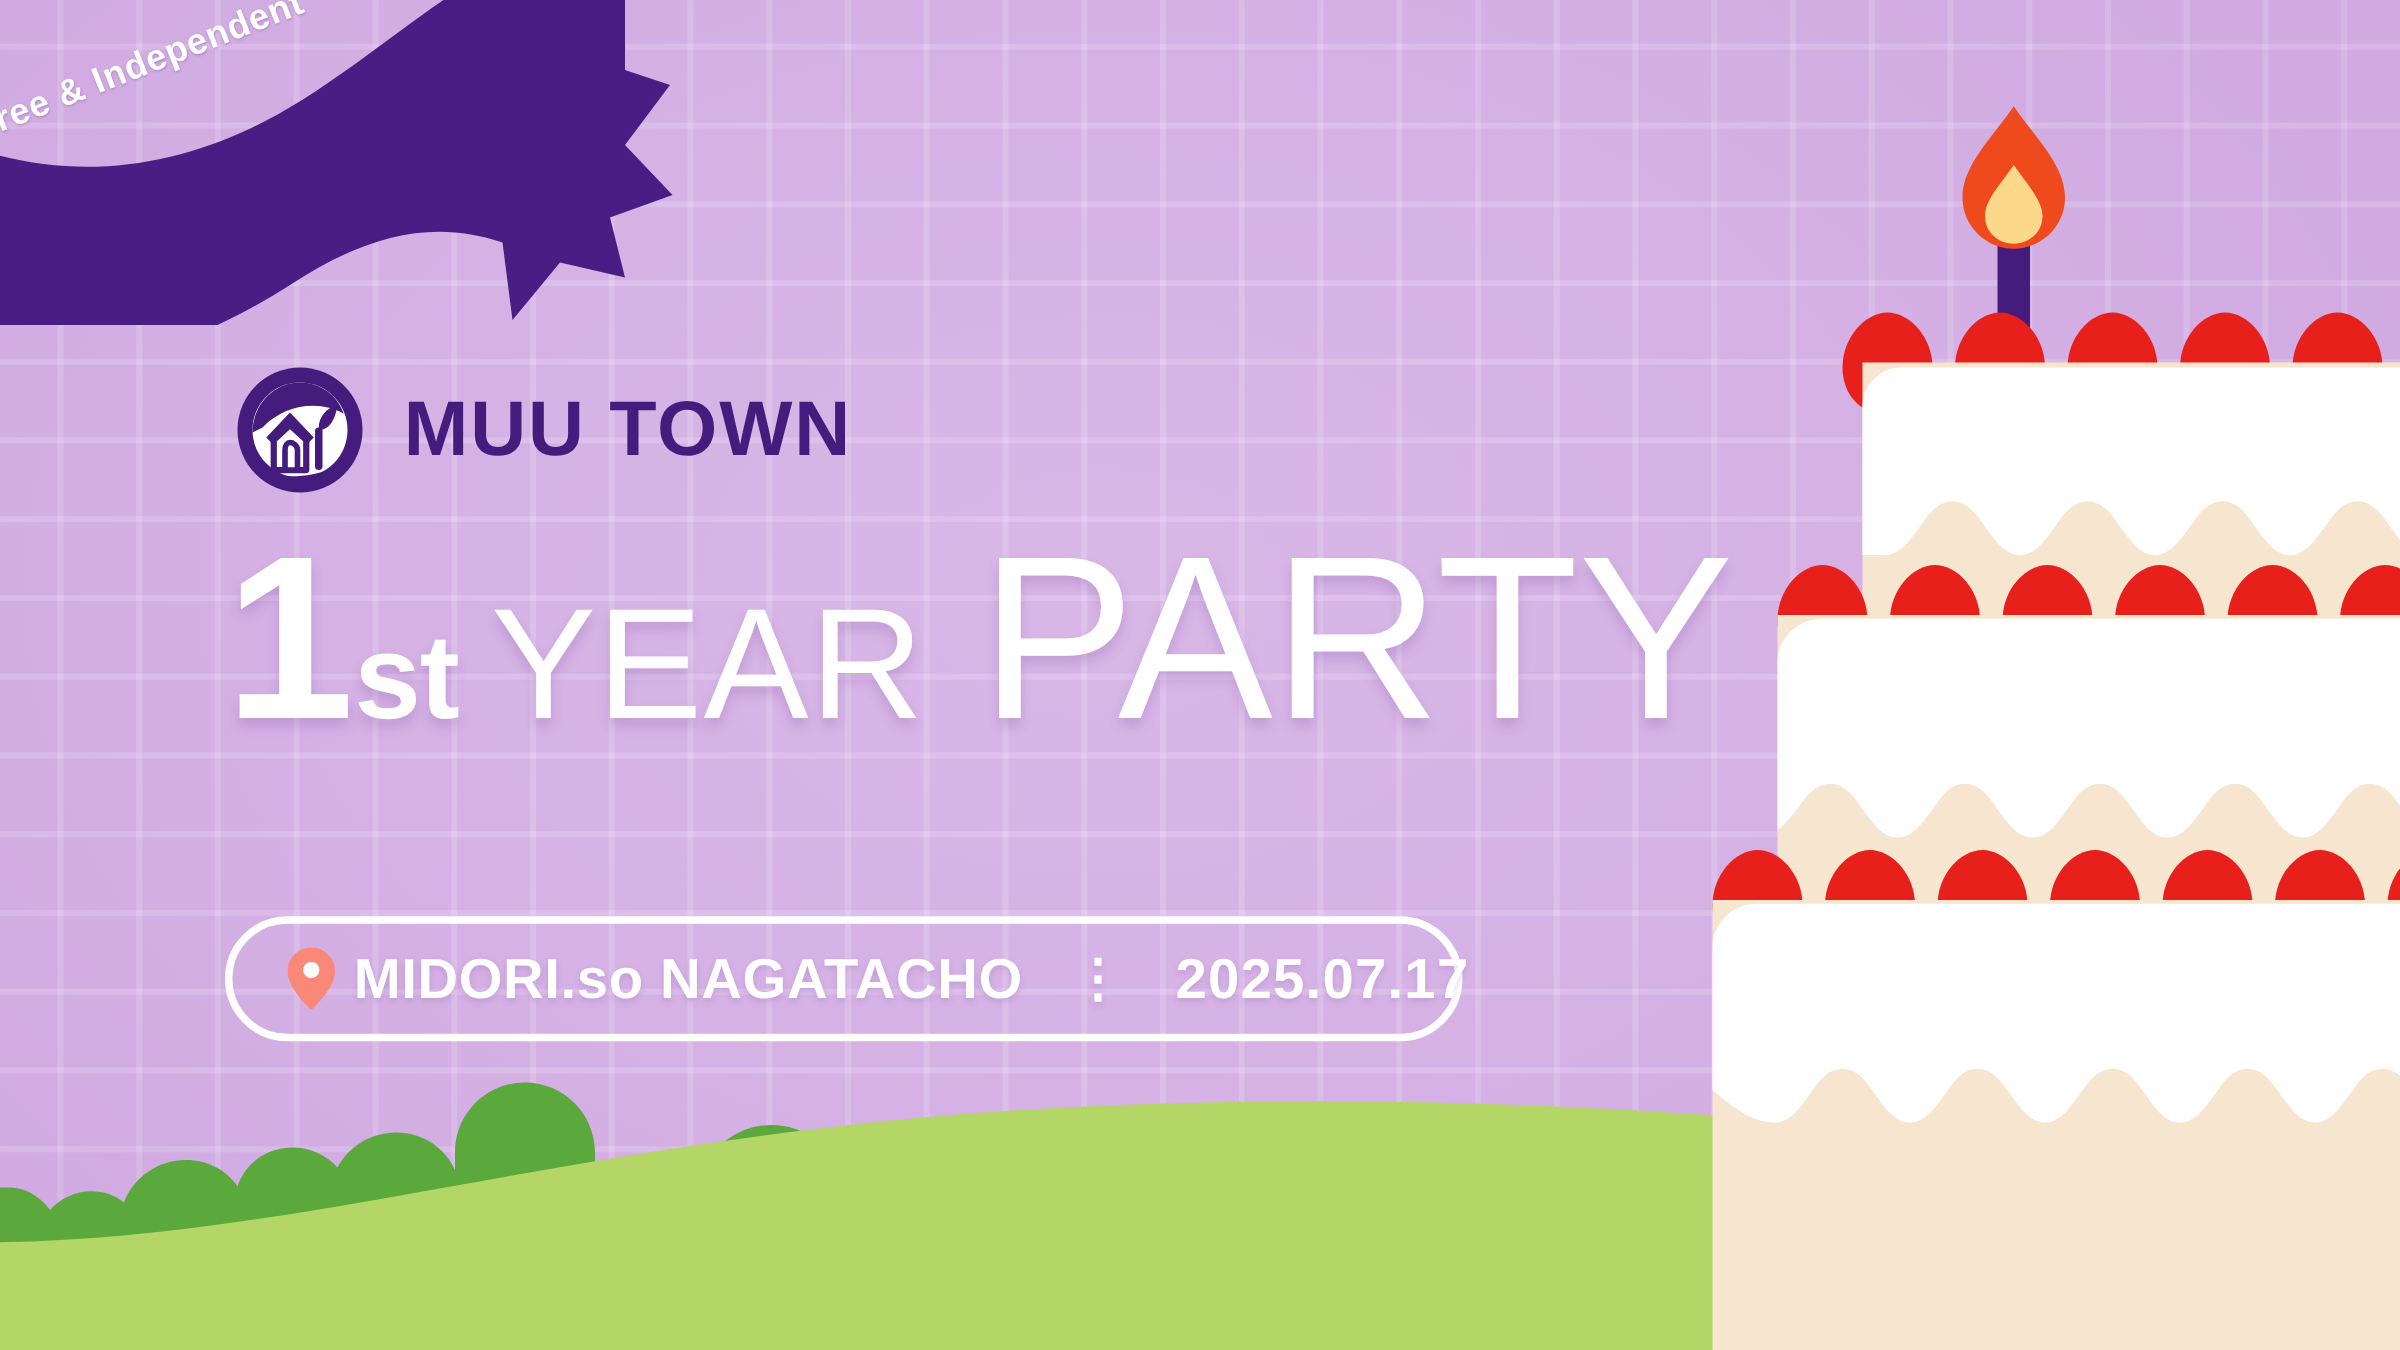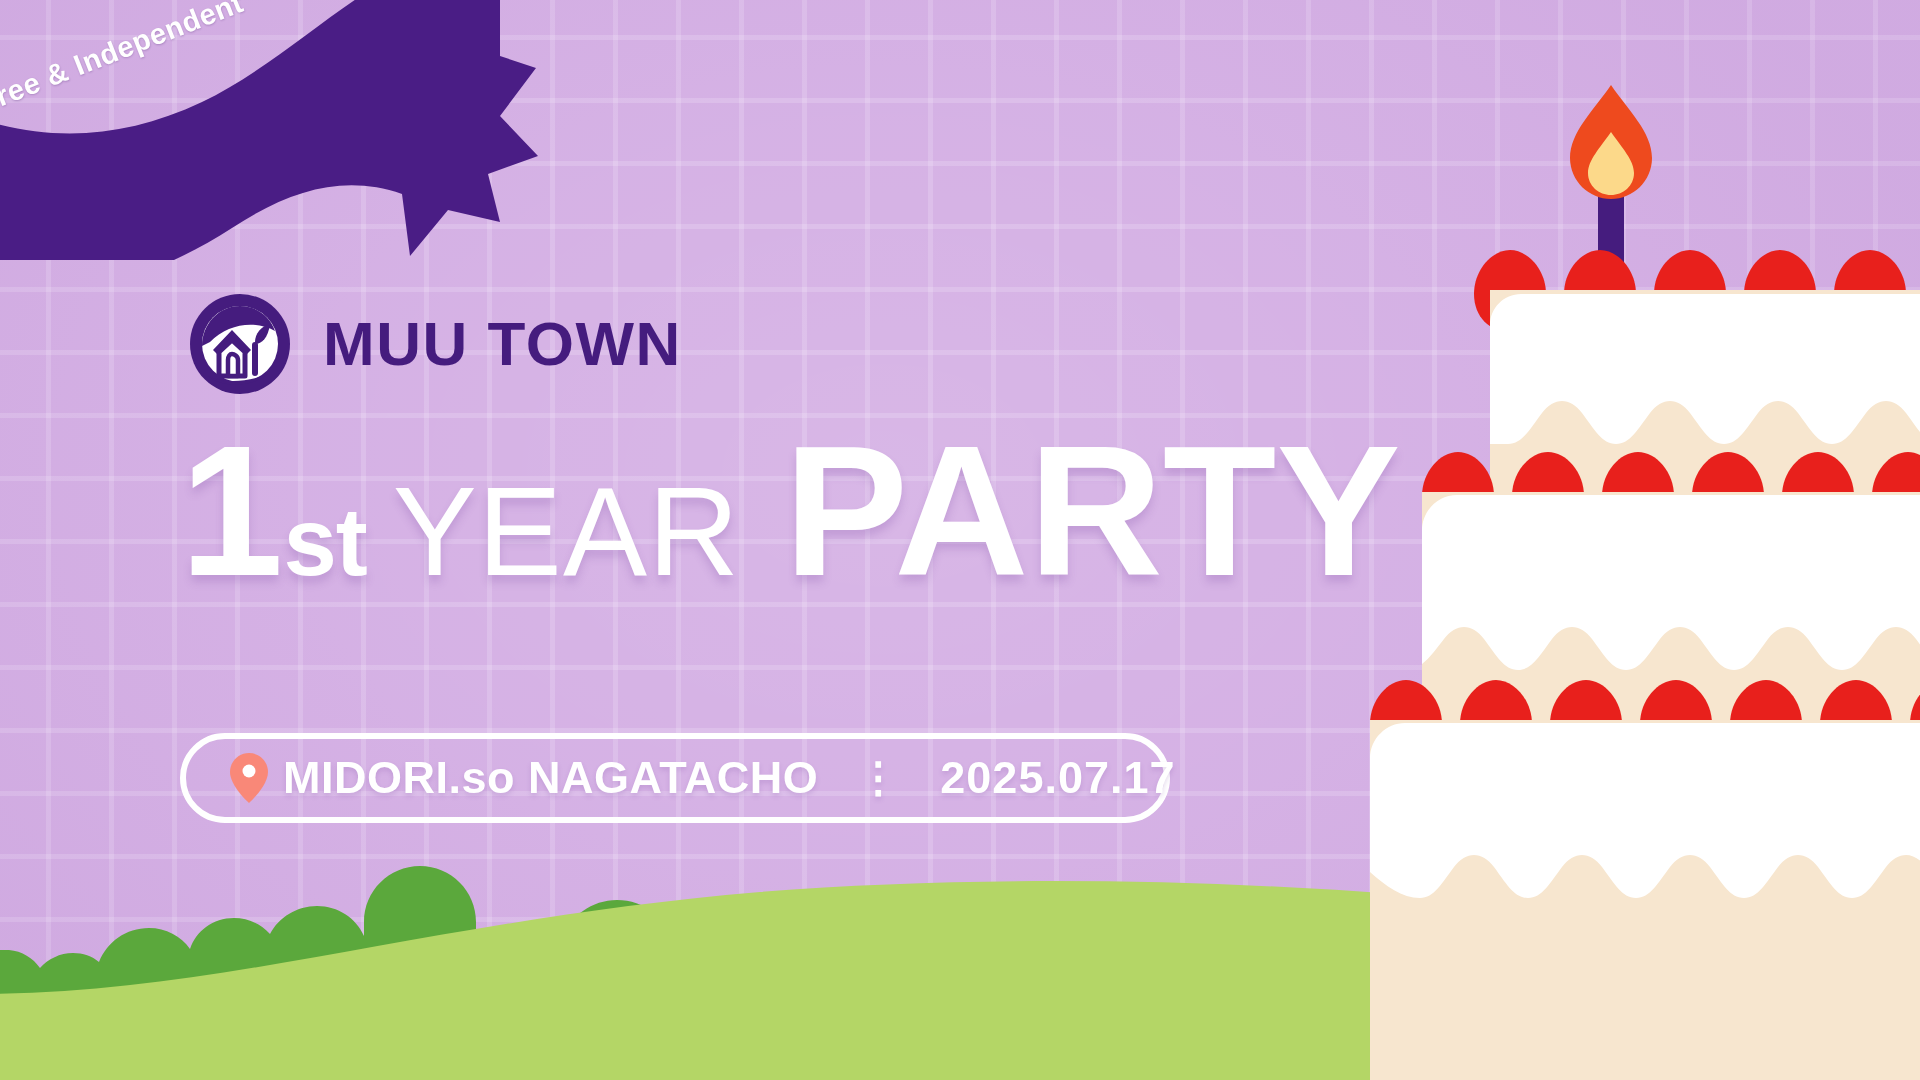--- a/index.html
+++ b/index.html
@@ -80,27 +80,27 @@
     left:180px; top:418px;
     width:1330px;
     white-space:nowrap;
     color:#FFFFFF;
     line-height:1;
     text-shadow:0 7px 9px rgba(120,70,160,0.22);
   }
   .h-one{ font-size:186px; font-weight:bold; letter-spacing:-2px; }
   .h-st{ font-size:96px; font-weight:bold; letter-spacing:-1px; margin-left:2px; }
   .h-year{ font-size:126px; font-weight:normal; letter-spacing:1px; margin-left:26px; }
-  .h-party{ font-size:186px; font-weight:bold; letter-spacing:0px; margin-left:44px; }
+  .h-party{ font-size:186px; font-weight:normal; letter-spacing:0px; margin-left:44px; }
 
   
   .pill{
     position:absolute;
     left:180px; top:733px;
-    width:990px; height:90px;
+    width:990px; height:100px;
     border:6px solid #FFFFFF;
     border-radius:51px;
     display:flex; align-items:center;
     padding-left:44px;
     gap:15px;
   }
   .pin-icon{ width:38px; height:50px; flex:0 0 auto; }
   .pill-place, .pill-date{
     color:#FFFFFF;
     font-size:45px;

